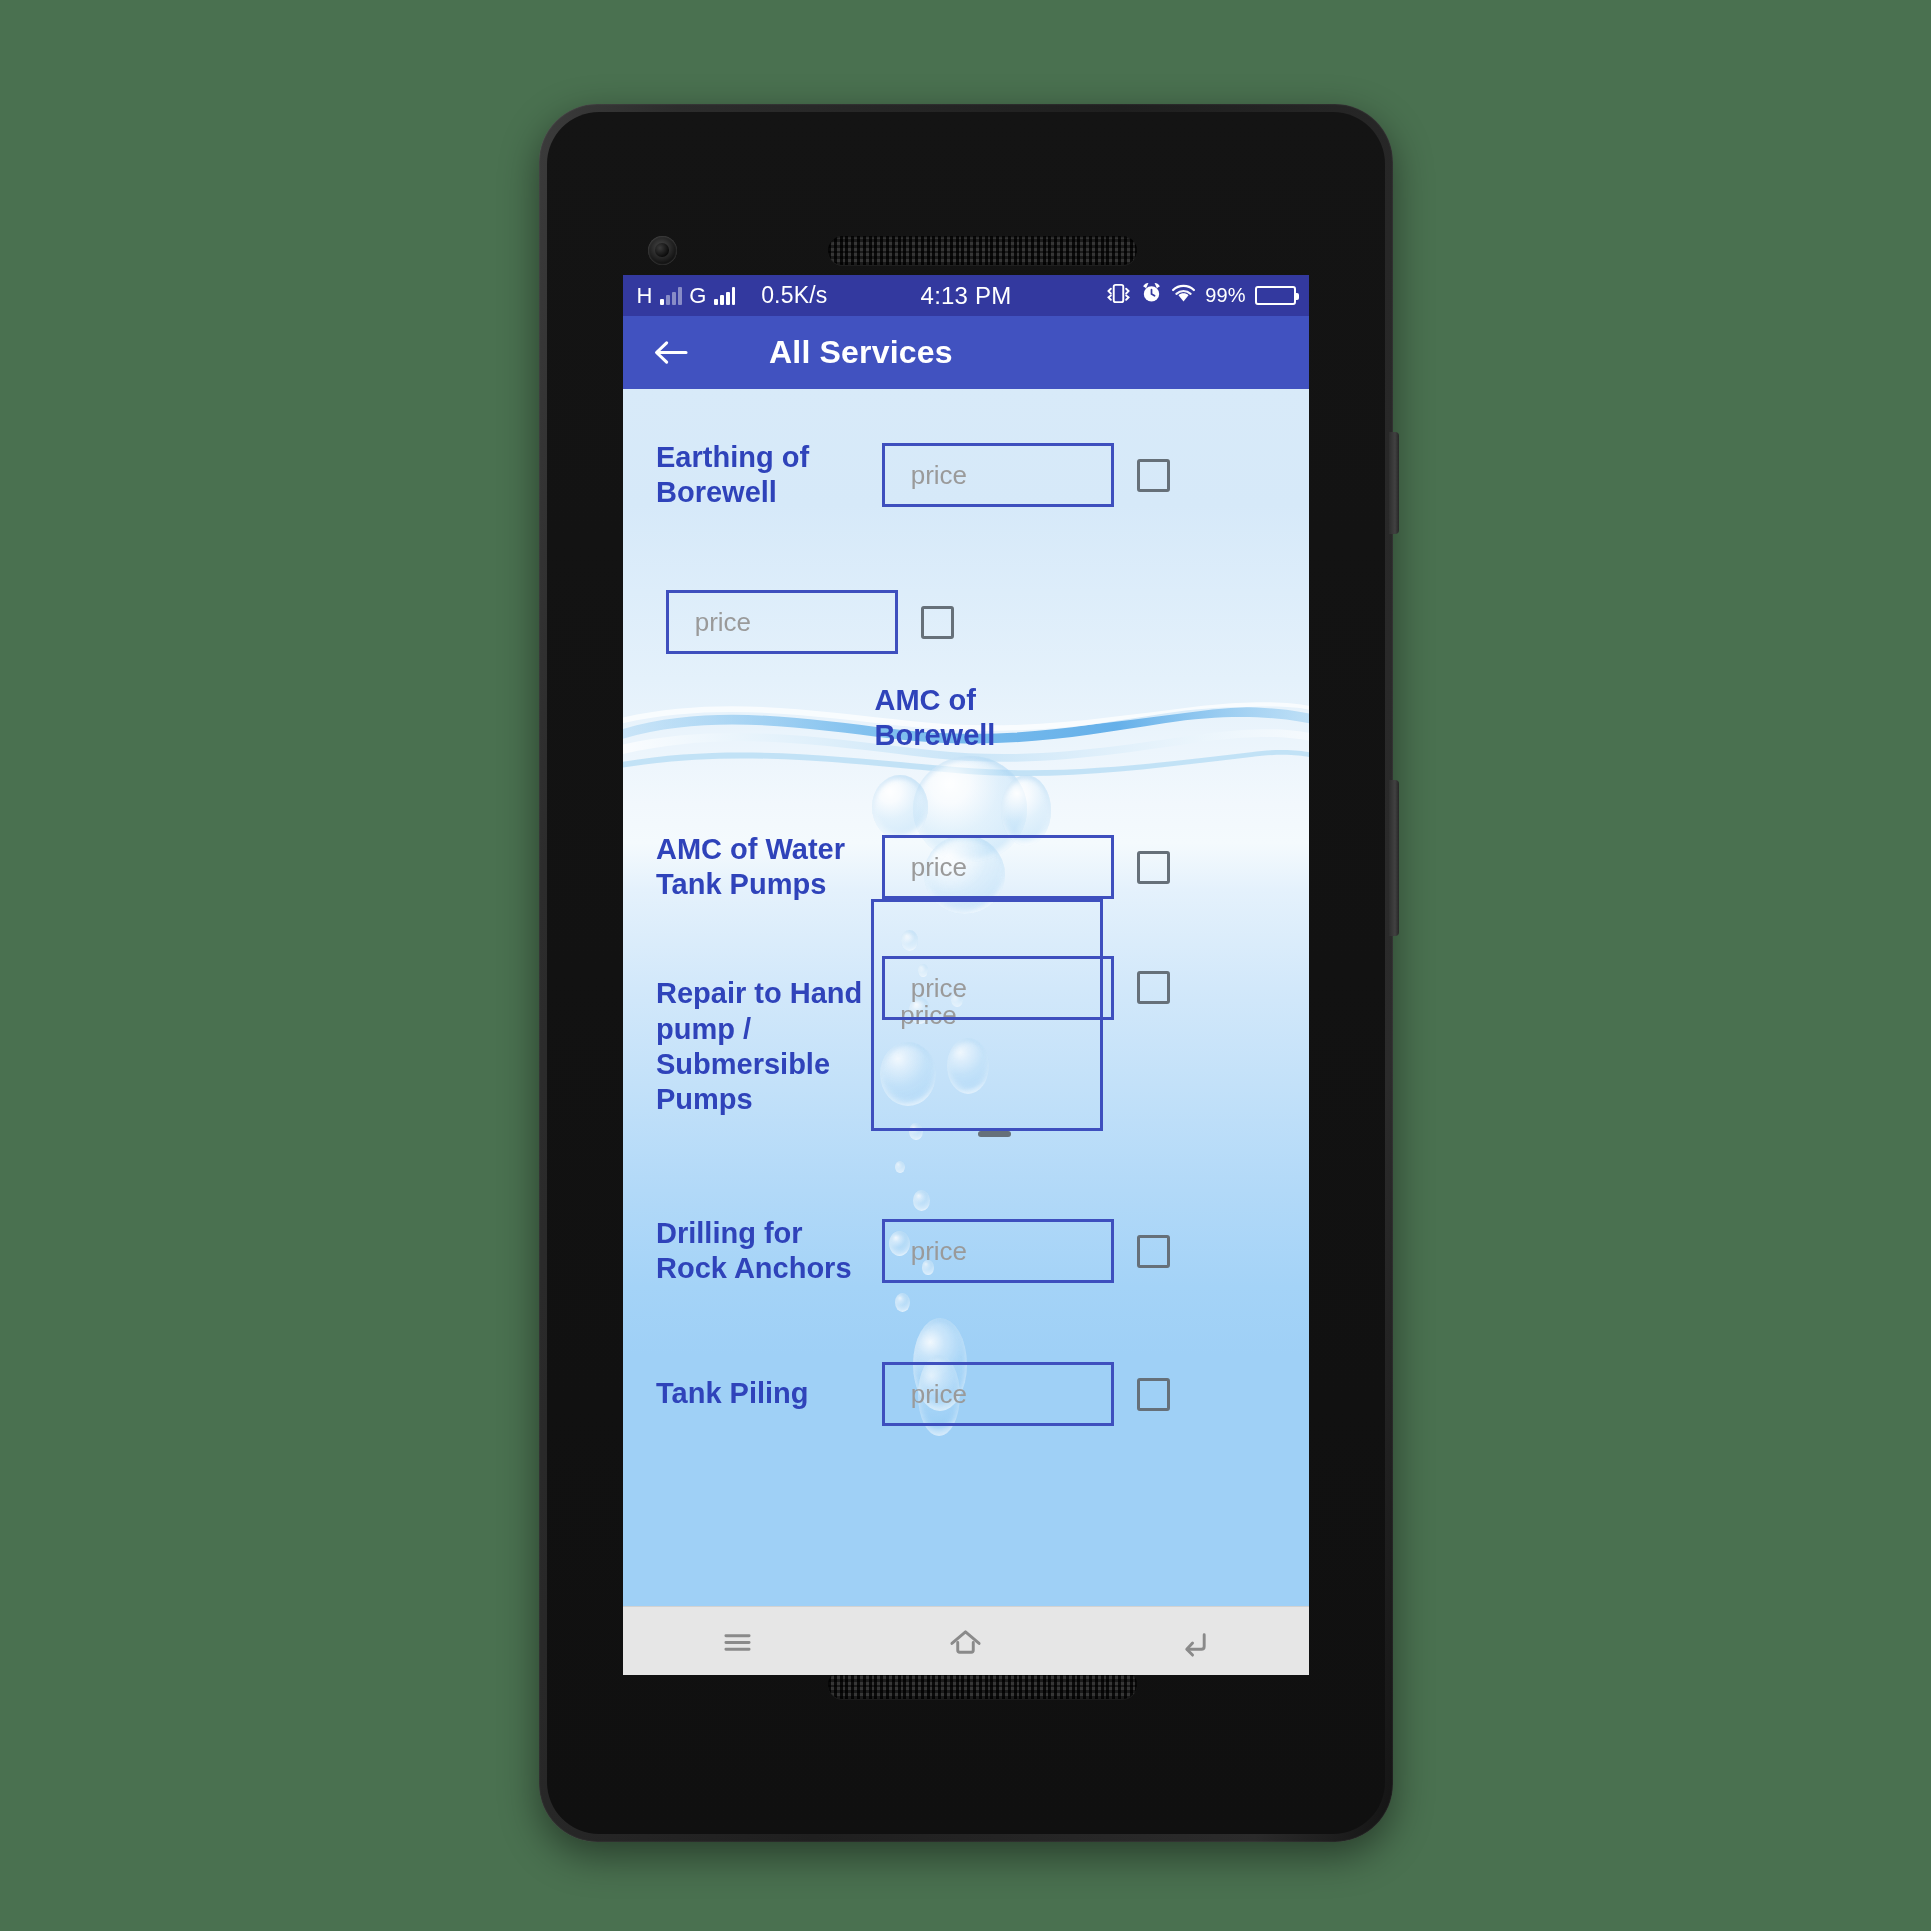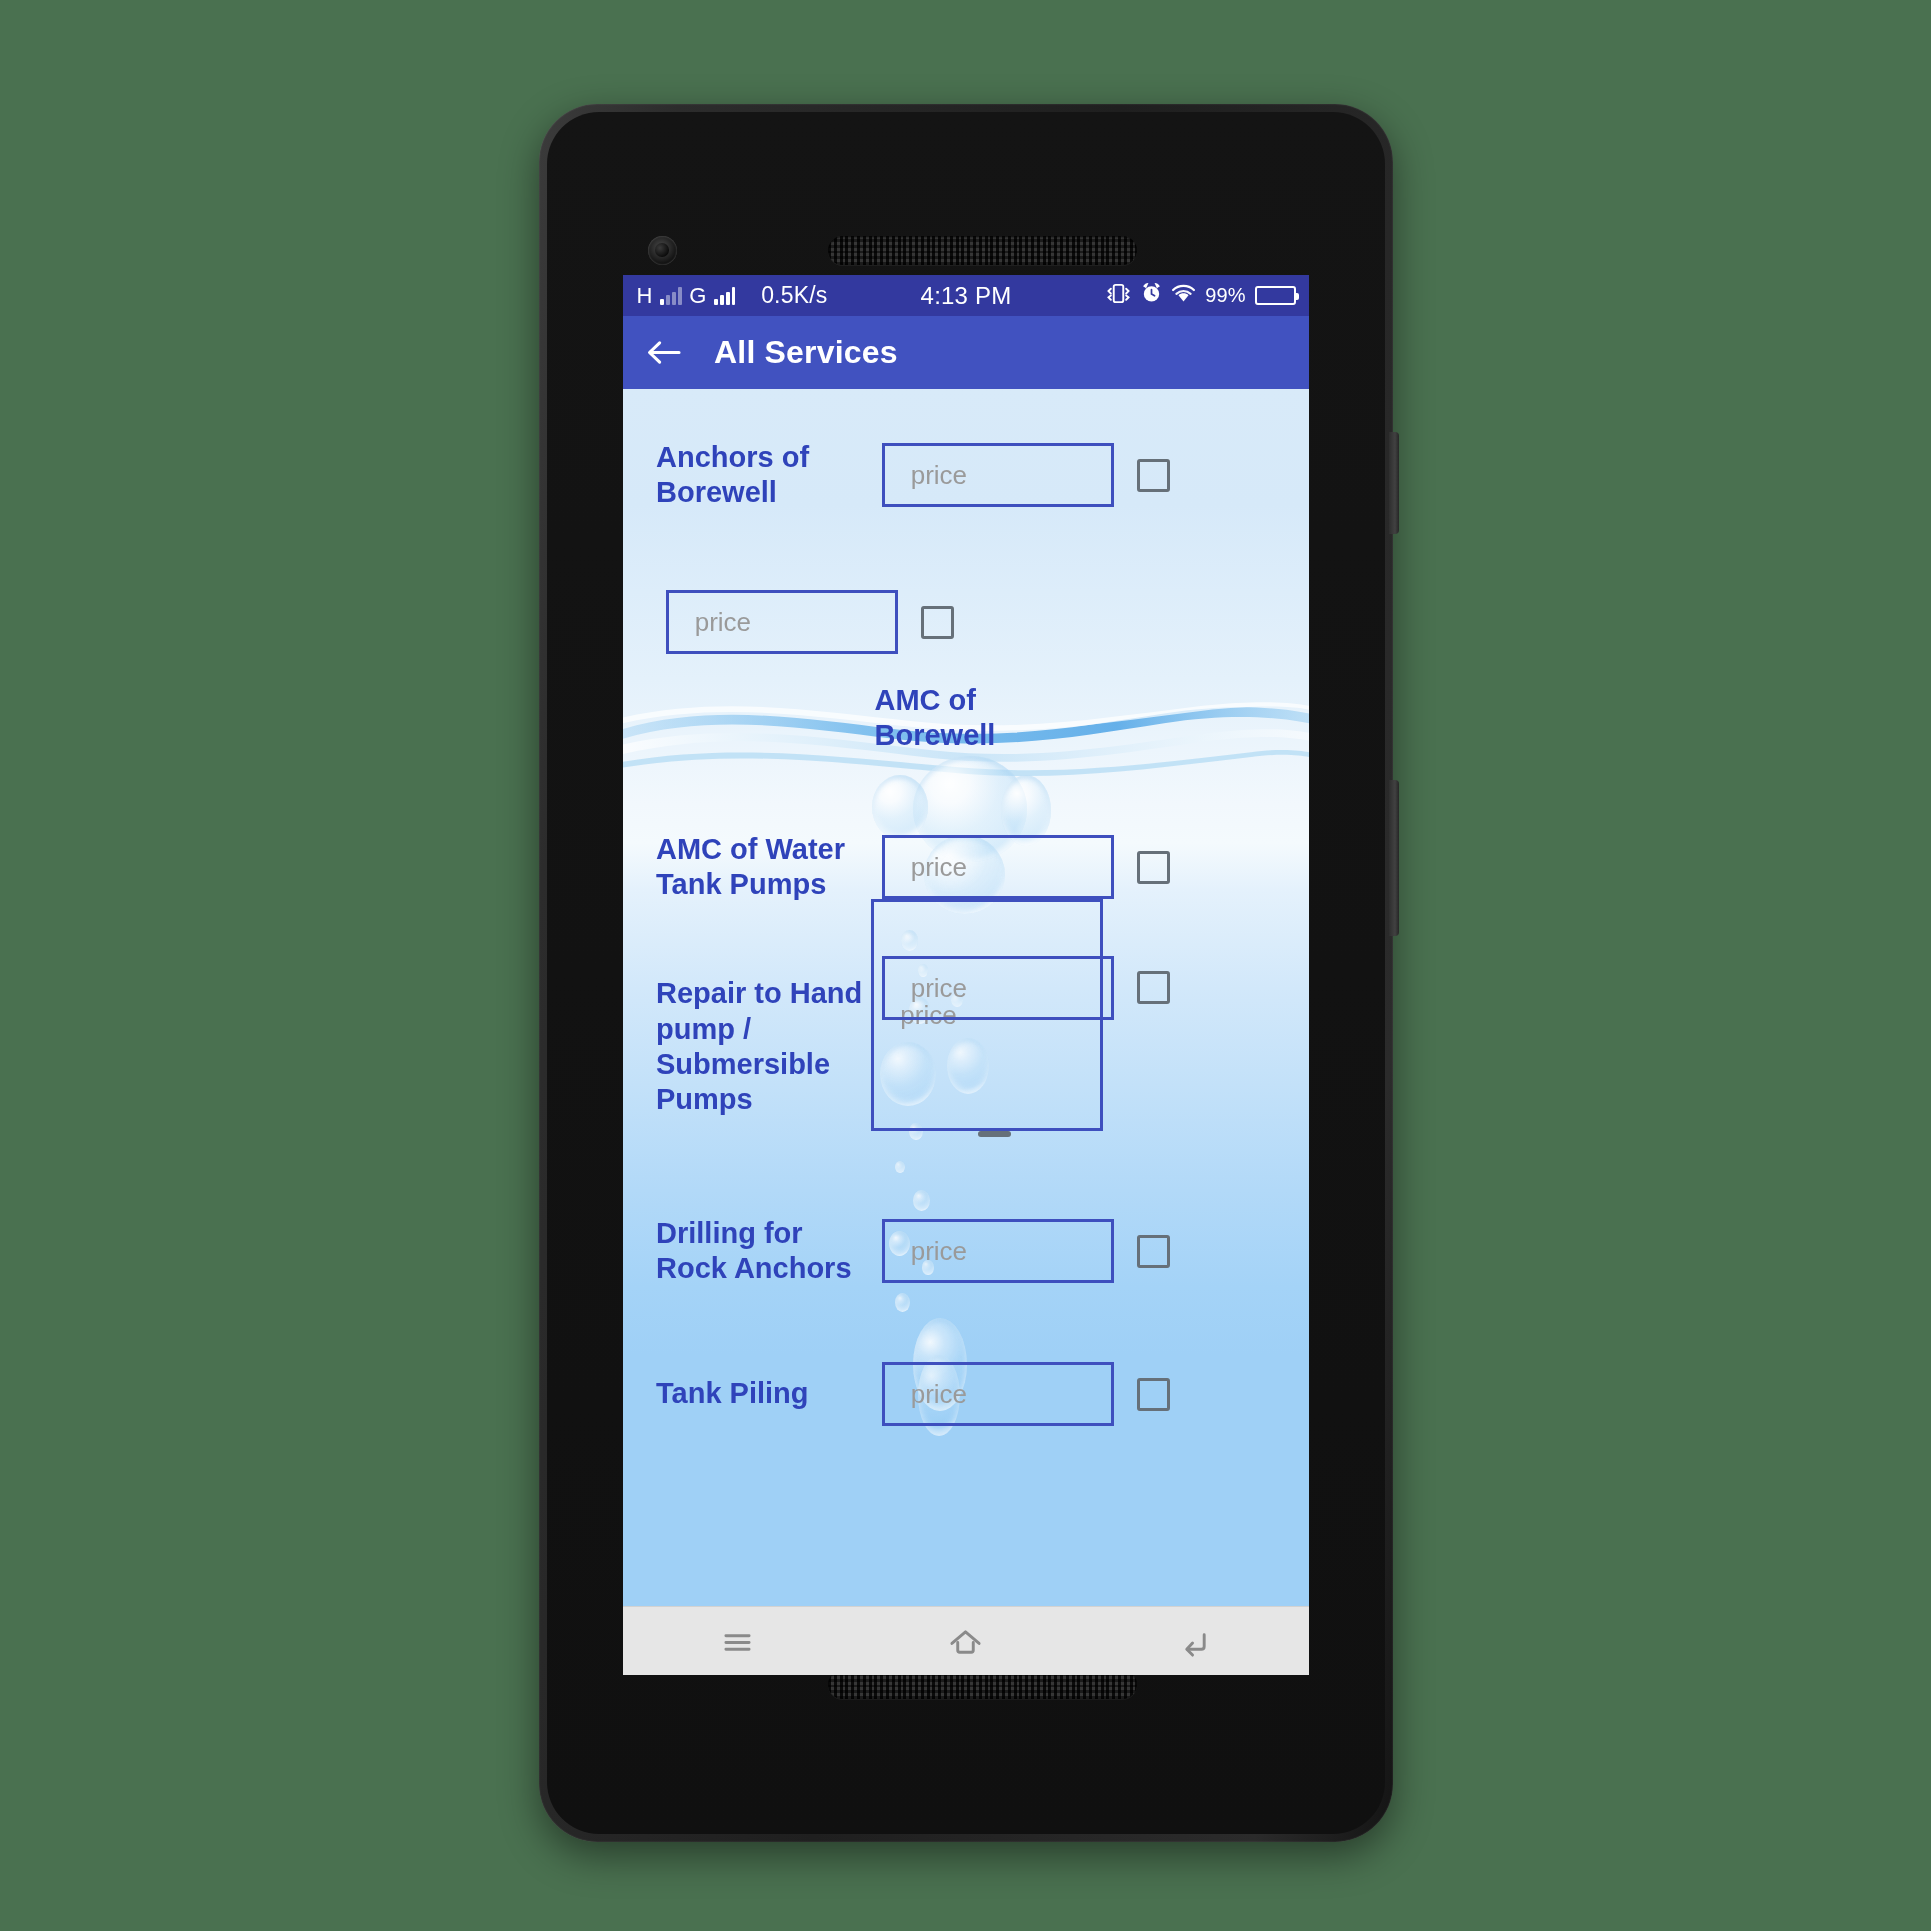--- a/index.html
+++ b/index.html
@@ -152,22 +152,23 @@
     opacity: 0.0;
   }
   .batt-pct { font-size: 20px; }
 
   
   #appbar {
     height: 73px;
     background: #4152c0;
     display: flex;
     align-items: center;
-    padding-left: 18px;
-    box-sizing: border-box;
+    padding-left: 25px;
+    box-sizing: border-box;
+    gap: 48px;
   }
   #back-btn {
     width: 44px; height: 44px;
     display: flex; align-items: center; justify-content: center;
     cursor: pointer;
   }
   #appbar-title {
     color: #ffffff;
     font-size: 32px;
     font-weight: bold;
@@ -400,21 +401,21 @@
         <div class="bubble" style="left:266px; top:842px; width:21px;  height:25px;"></div>
         <div class="bubble" style="left:299px; top:871px; width:11.6px;  height:14.5px;"></div>
         <div class="bubble" style="left:272px; top:904px; width:15.4px;  height:19.3px;"></div>
         <div class="bubble" style="left:290px; top:929px; width:54px;  height:93px; opacity:0.9;"></div>
         <div class="bubble" style="left:295px; top:966px; width:42px; height:81px; opacity:0.7;"></div>
       </div>
 
       <div id="list">
 
         <div class="row" style="height:172px;">
-          <div class="row-label">Anchors of Borewell</div>
+          <div class="row-label">Earthing of Borewell</div>
           <div class="price-box">
             <span class="ph">price</span>
           </div>
           <div class="chk"></div>
         </div>
 
         <div class="row" style="height:122px;">
           <div class="price-box">
             <span class="ph">price</span>
           </div>

